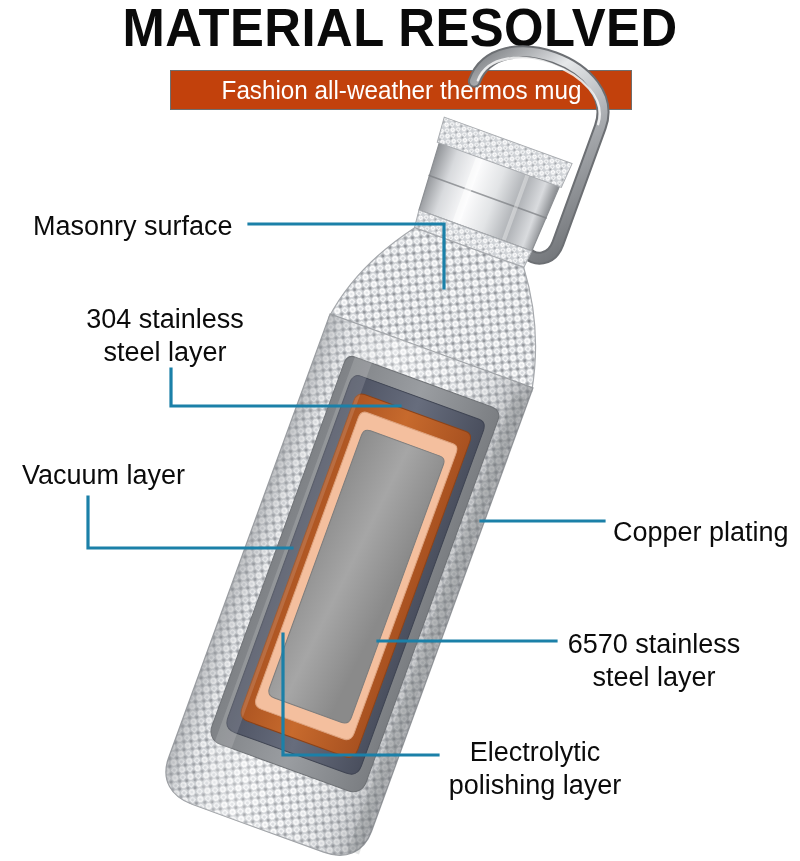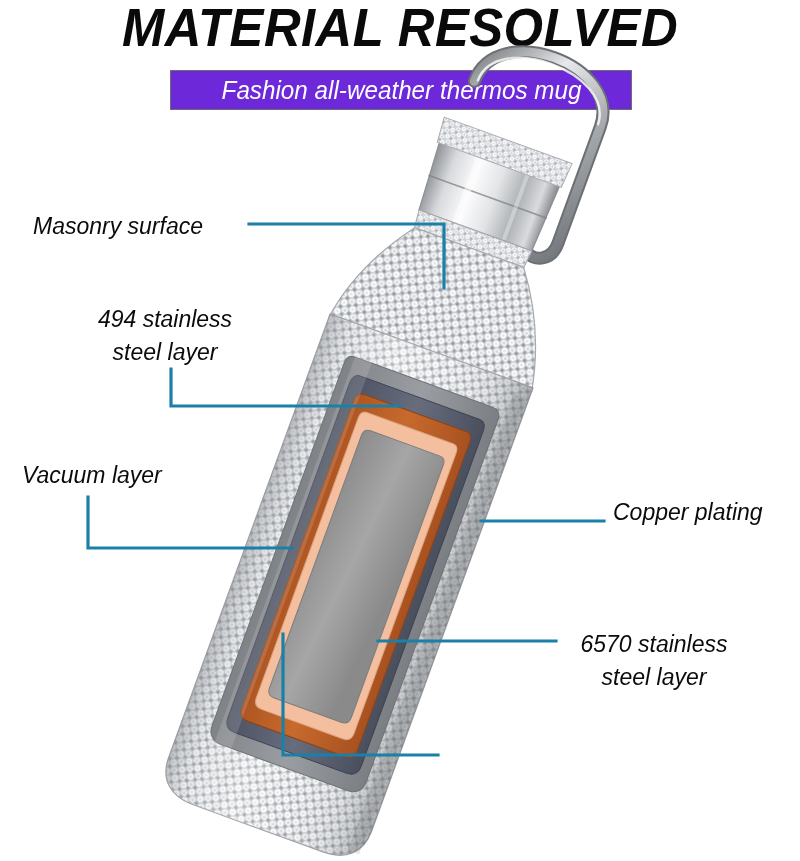--- a/index.html
+++ b/index.html
@@ -4,57 +4,57 @@
 <title>Material Resolved</title>
 <style>
   html,body{margin:0;padding:0;}
   body{
     width:800px;height:861px;
     background:#ffffff;
     font-family:"Liberation Sans", sans-serif;
     overflow:hidden;
     position:relative;
   }
-  .stage{position:absolute;inset:0;width:660px;height:861px;font-style:italic;}
+  .stage{position:absolute;inset:0;width:660px;height:861px;}
 
   
   .title{
     position:absolute;left:0;top:-2px;width:800px;
     text-align:center;
     font-family:"Liberation Sans", sans-serif;
     font-weight:700;
     font-size:54px;
     letter-spacing:0.5px;
     color:#0a0a0a;
     transform:scaleX(0.94);
     transform-origin:50% 50%;
     white-space:nowrap;
     line-height:58px;
   }
   .subtitle-bar{
     position:absolute;left:170px;top:70px;
     width:462px;height:40px;
-    background:#6d28d9;
+    background:#c2410c;
     border:1px solid #6e6e6e;
     box-sizing:border-box;
     display:flex;align-items:center;justify-content:center;
   }
   .subtitle-text{
     color:#ffffff;
     font-size:25px;
     font-family:"Liberation Sans", sans-serif;
     white-space:nowrap;
     transform:scaleX(0.97);
   }
 
   
   .label{
     position:absolute;
     color:#0b0b0b;
-    font-size:23px;
+    font-size:27px;
     font-family:"Liberation Sans", sans-serif;
     line-height:33px;
     white-space:nowrap;
   }
   .label.center{text-align:center;}
 
   
   .leaders{position:absolute;left:0;top:0;width:800px;height:861px;}
 
   
@@ -196,31 +196,35 @@
 
       <path d="M 283 634 L 283 755 L 438 755"></path>
     </g>
   </svg>
 
   <div class="label" style="left:33px;top:210px;">
     <div>Masonry surface</div>
   </div>
 
   <div class="label center" style="left:85px;top:303px;width:160px;">
-    <div>494 stainless</div>
+    <div>304 stainless</div>
     <div>steel layer</div>
   </div>
 
   <div class="label" style="left:22px;top:459px;">
     <div>Vacuum layer</div>
   </div>
 
-  <div class="label" style="left:613px;top:496px;">
+  <div class="label" style="left:613px;top:516px;">
     <div>Copper plating</div>
   </div>
 
   <div class="label center" style="left:563px;top:628px;width:182px;">
     <div>6570 stainless</div>
     <div>steel layer</div>
   </div>
 
+  <div class="label center" style="left:437px;top:736px;width:196px;">
+    <div>Electrolytic</div>
+    <div>polishing layer</div>
+  </div>
 
 </div>
 
 </body></html>

